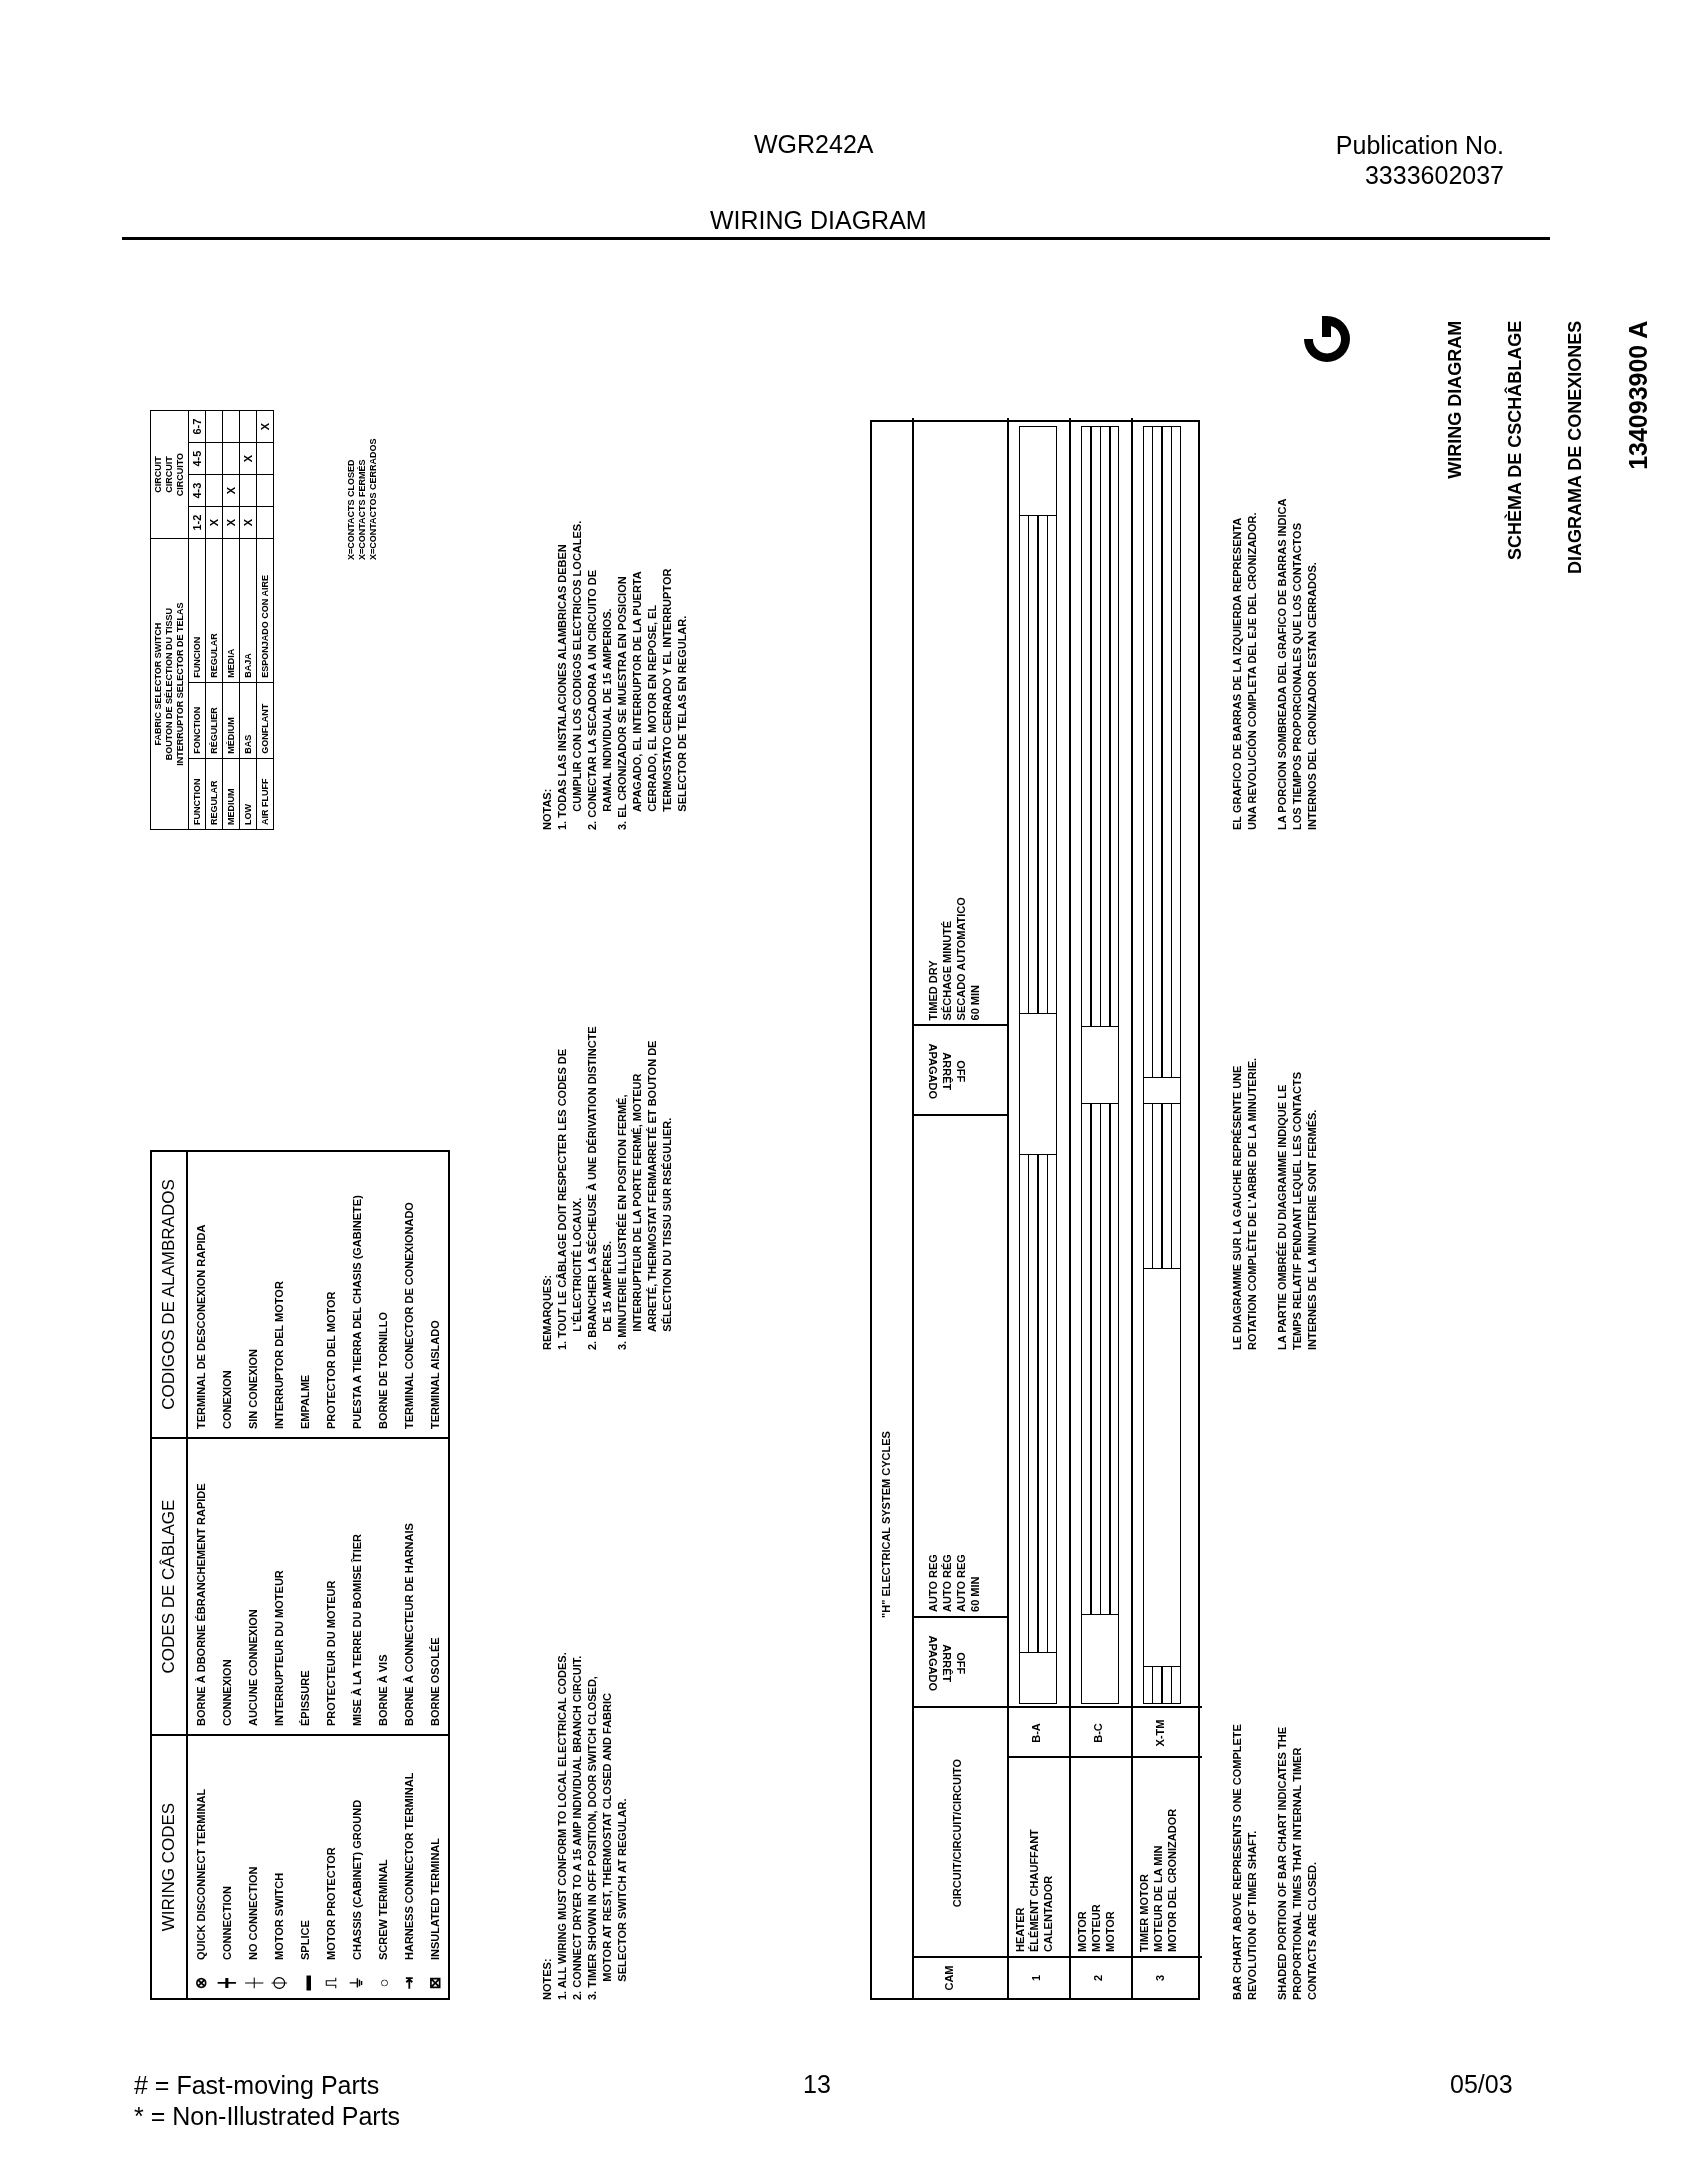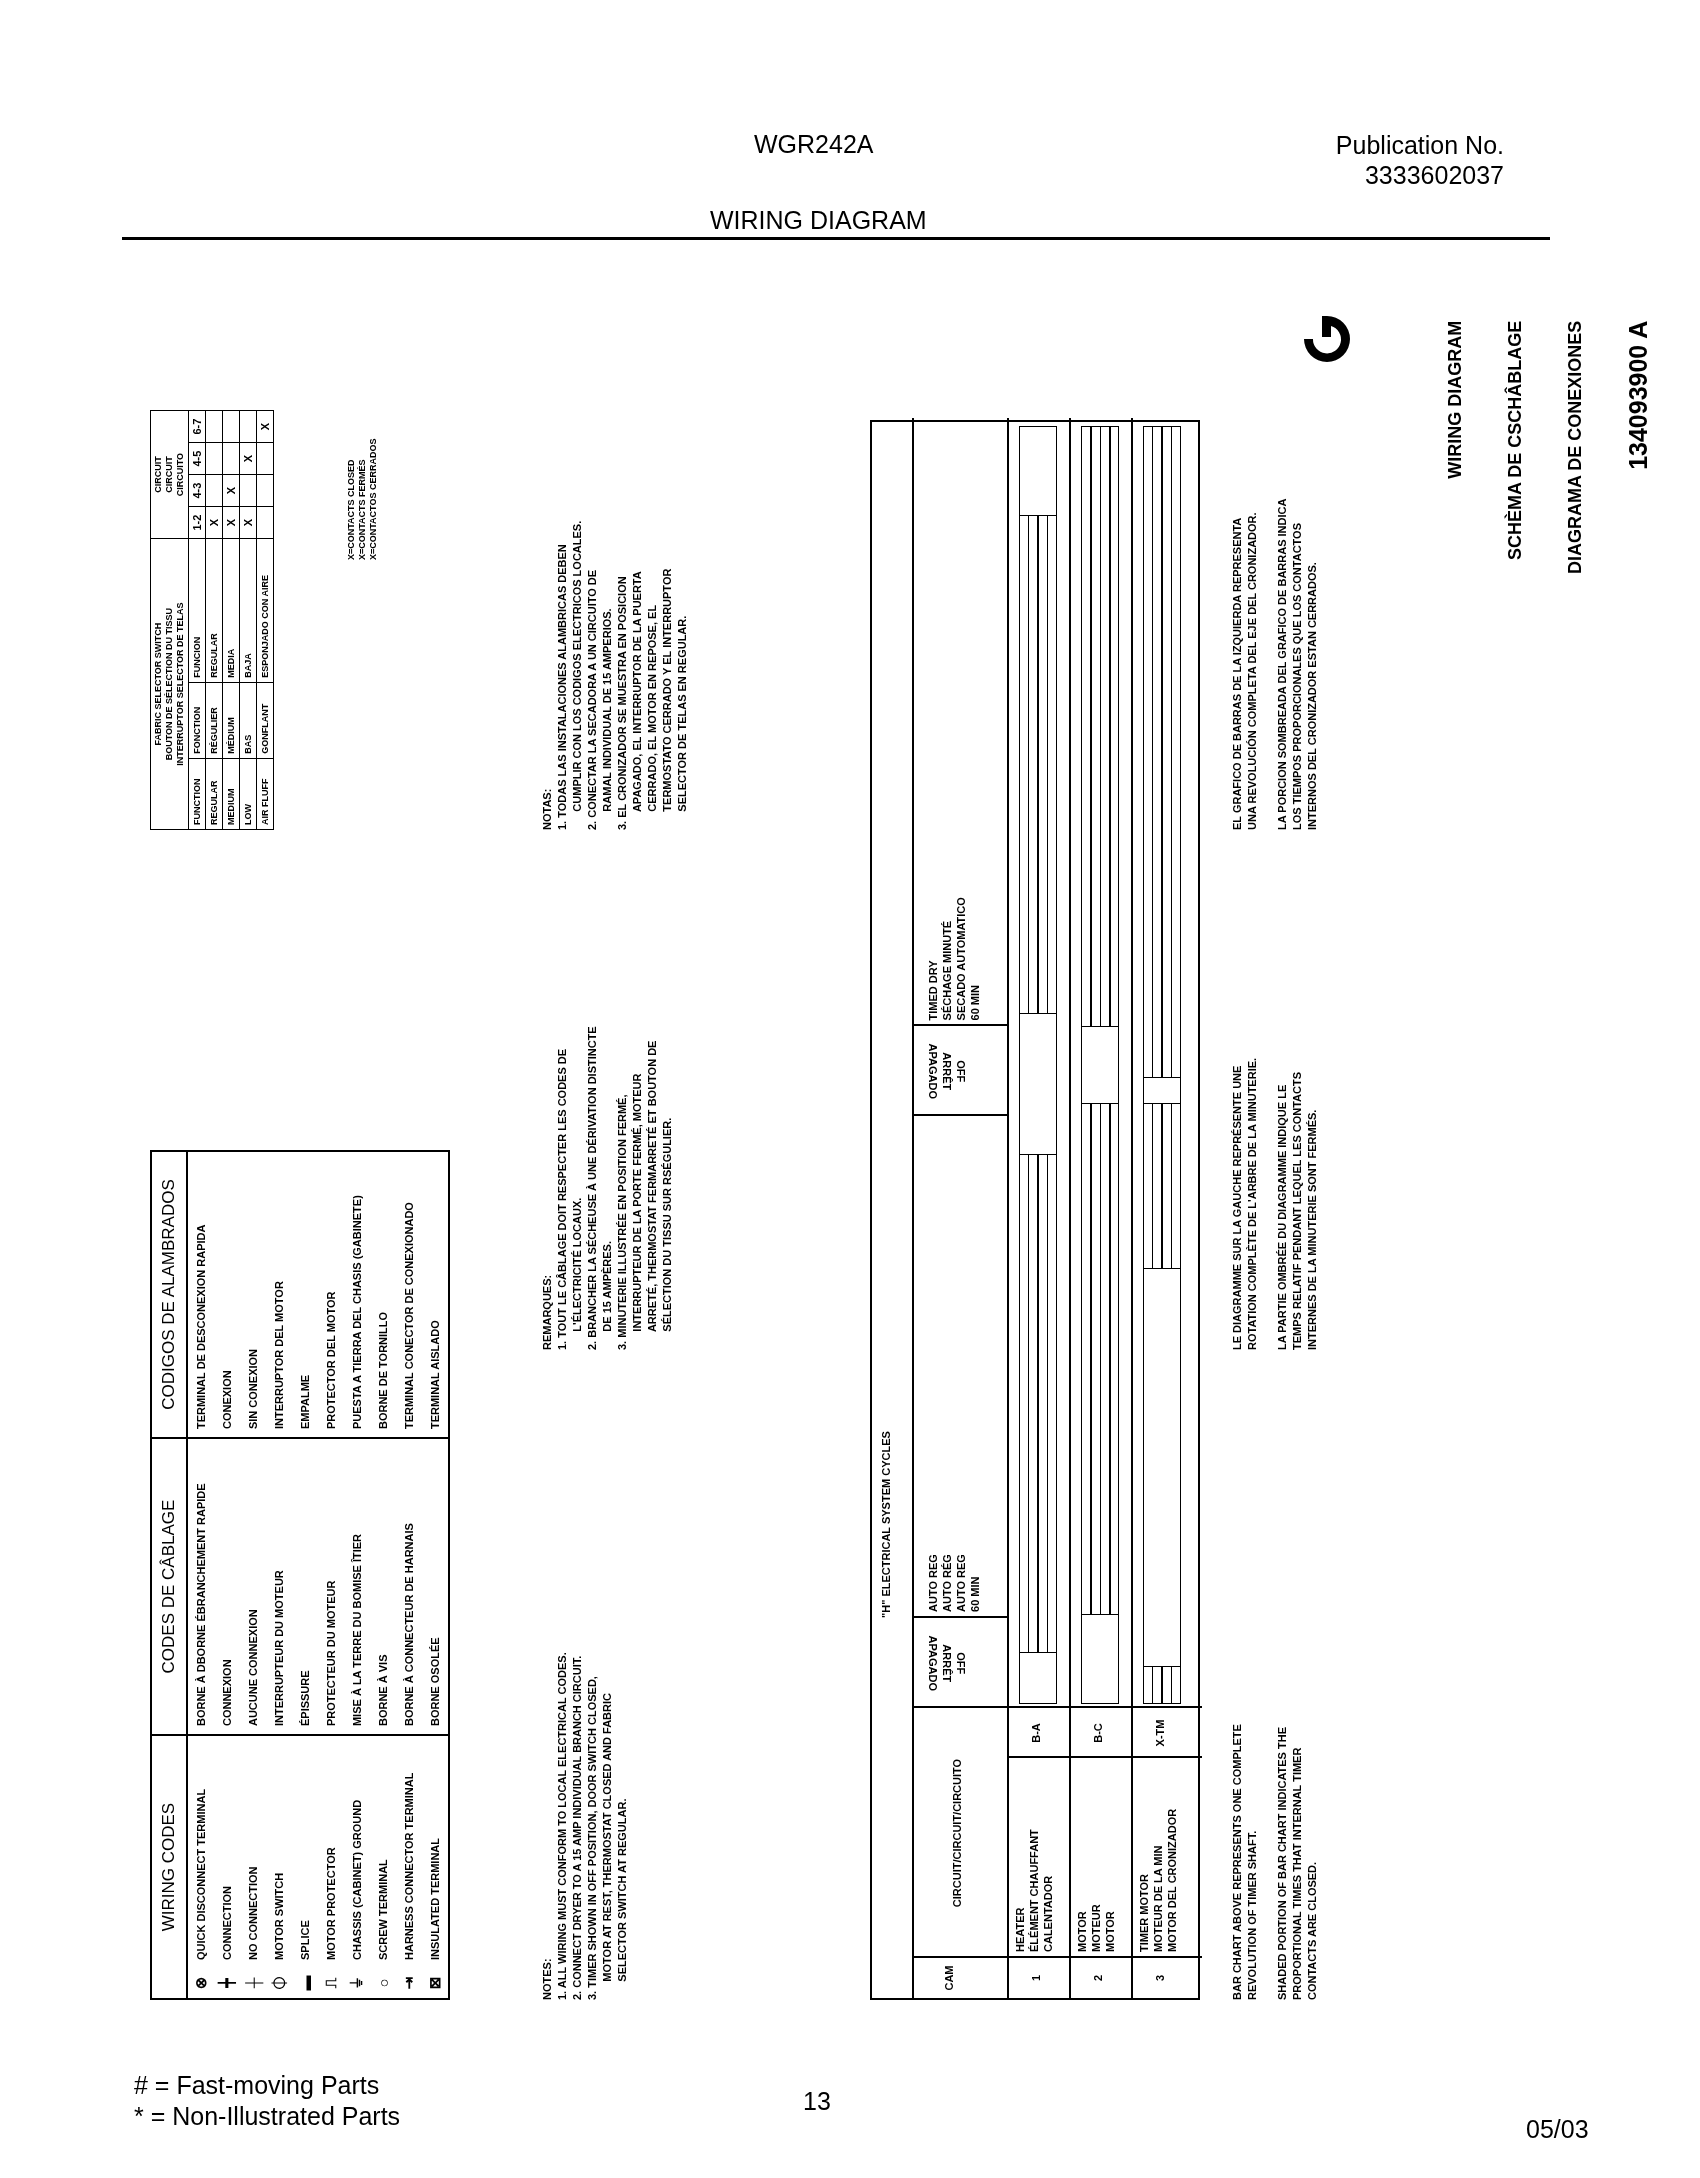--- a/index.html
+++ b/index.html
@@ -3,22 +3,22 @@
 <meta charset="utf-8">
 <style>
   html, body { margin:0; padding:0; background:#ffffff; }
   body { width:1700px; height:2178px; position:relative; overflow:hidden; font-family:"Liberation Sans", sans-serif; color:#000; }
   .hdr-model { position:absolute; left:754px; top:130px; font-size:25px; }
   .hdr-pub { position:absolute; right:196px; top:130px; font-size:25px; text-align:right; line-height:30px; }
   .hdr-title { position:absolute; left:710px; top:206px; font-size:25px; }
   .hdr-rule { position:absolute; left:122px; top:237px; width:1428px; height:3px; background:#000; }
   .ftr { position:absolute; font-size:25px; }
   .ftr-legend { left:134px; top:2070px; line-height:31px; }
-  .ftr-page { left:803px; top:2070px;margin-top:17px; }
-  .ftr-date { left:1526px; top:2070px;margin-top:45px; }
+  .ftr-page { left:803px; top:2070px; }
+  .ftr-date { left:1450px; top:2070px; }
 
   
   .land { position:absolute; left:150px; top:2010px; width:1610px; height:1380px; transform-origin:0 0; transform:rotate(-90deg); font-weight:bold; }
   .abs { position:absolute; }
 
   
   .wc { left:10px; top:0; width:850px; height:290px; border:2px solid #000; border-collapse:collapse; font-size:11px; }
   .wc th { font-size:17px; font-weight:normal; height:32px; border:2px solid #000; }
   .wc td { padding:4px 8px; height:18px; white-space:nowrap; }
   .wc td.sym { width:26px; text-align:center; font-size:15px; padding:2px 2px; }

